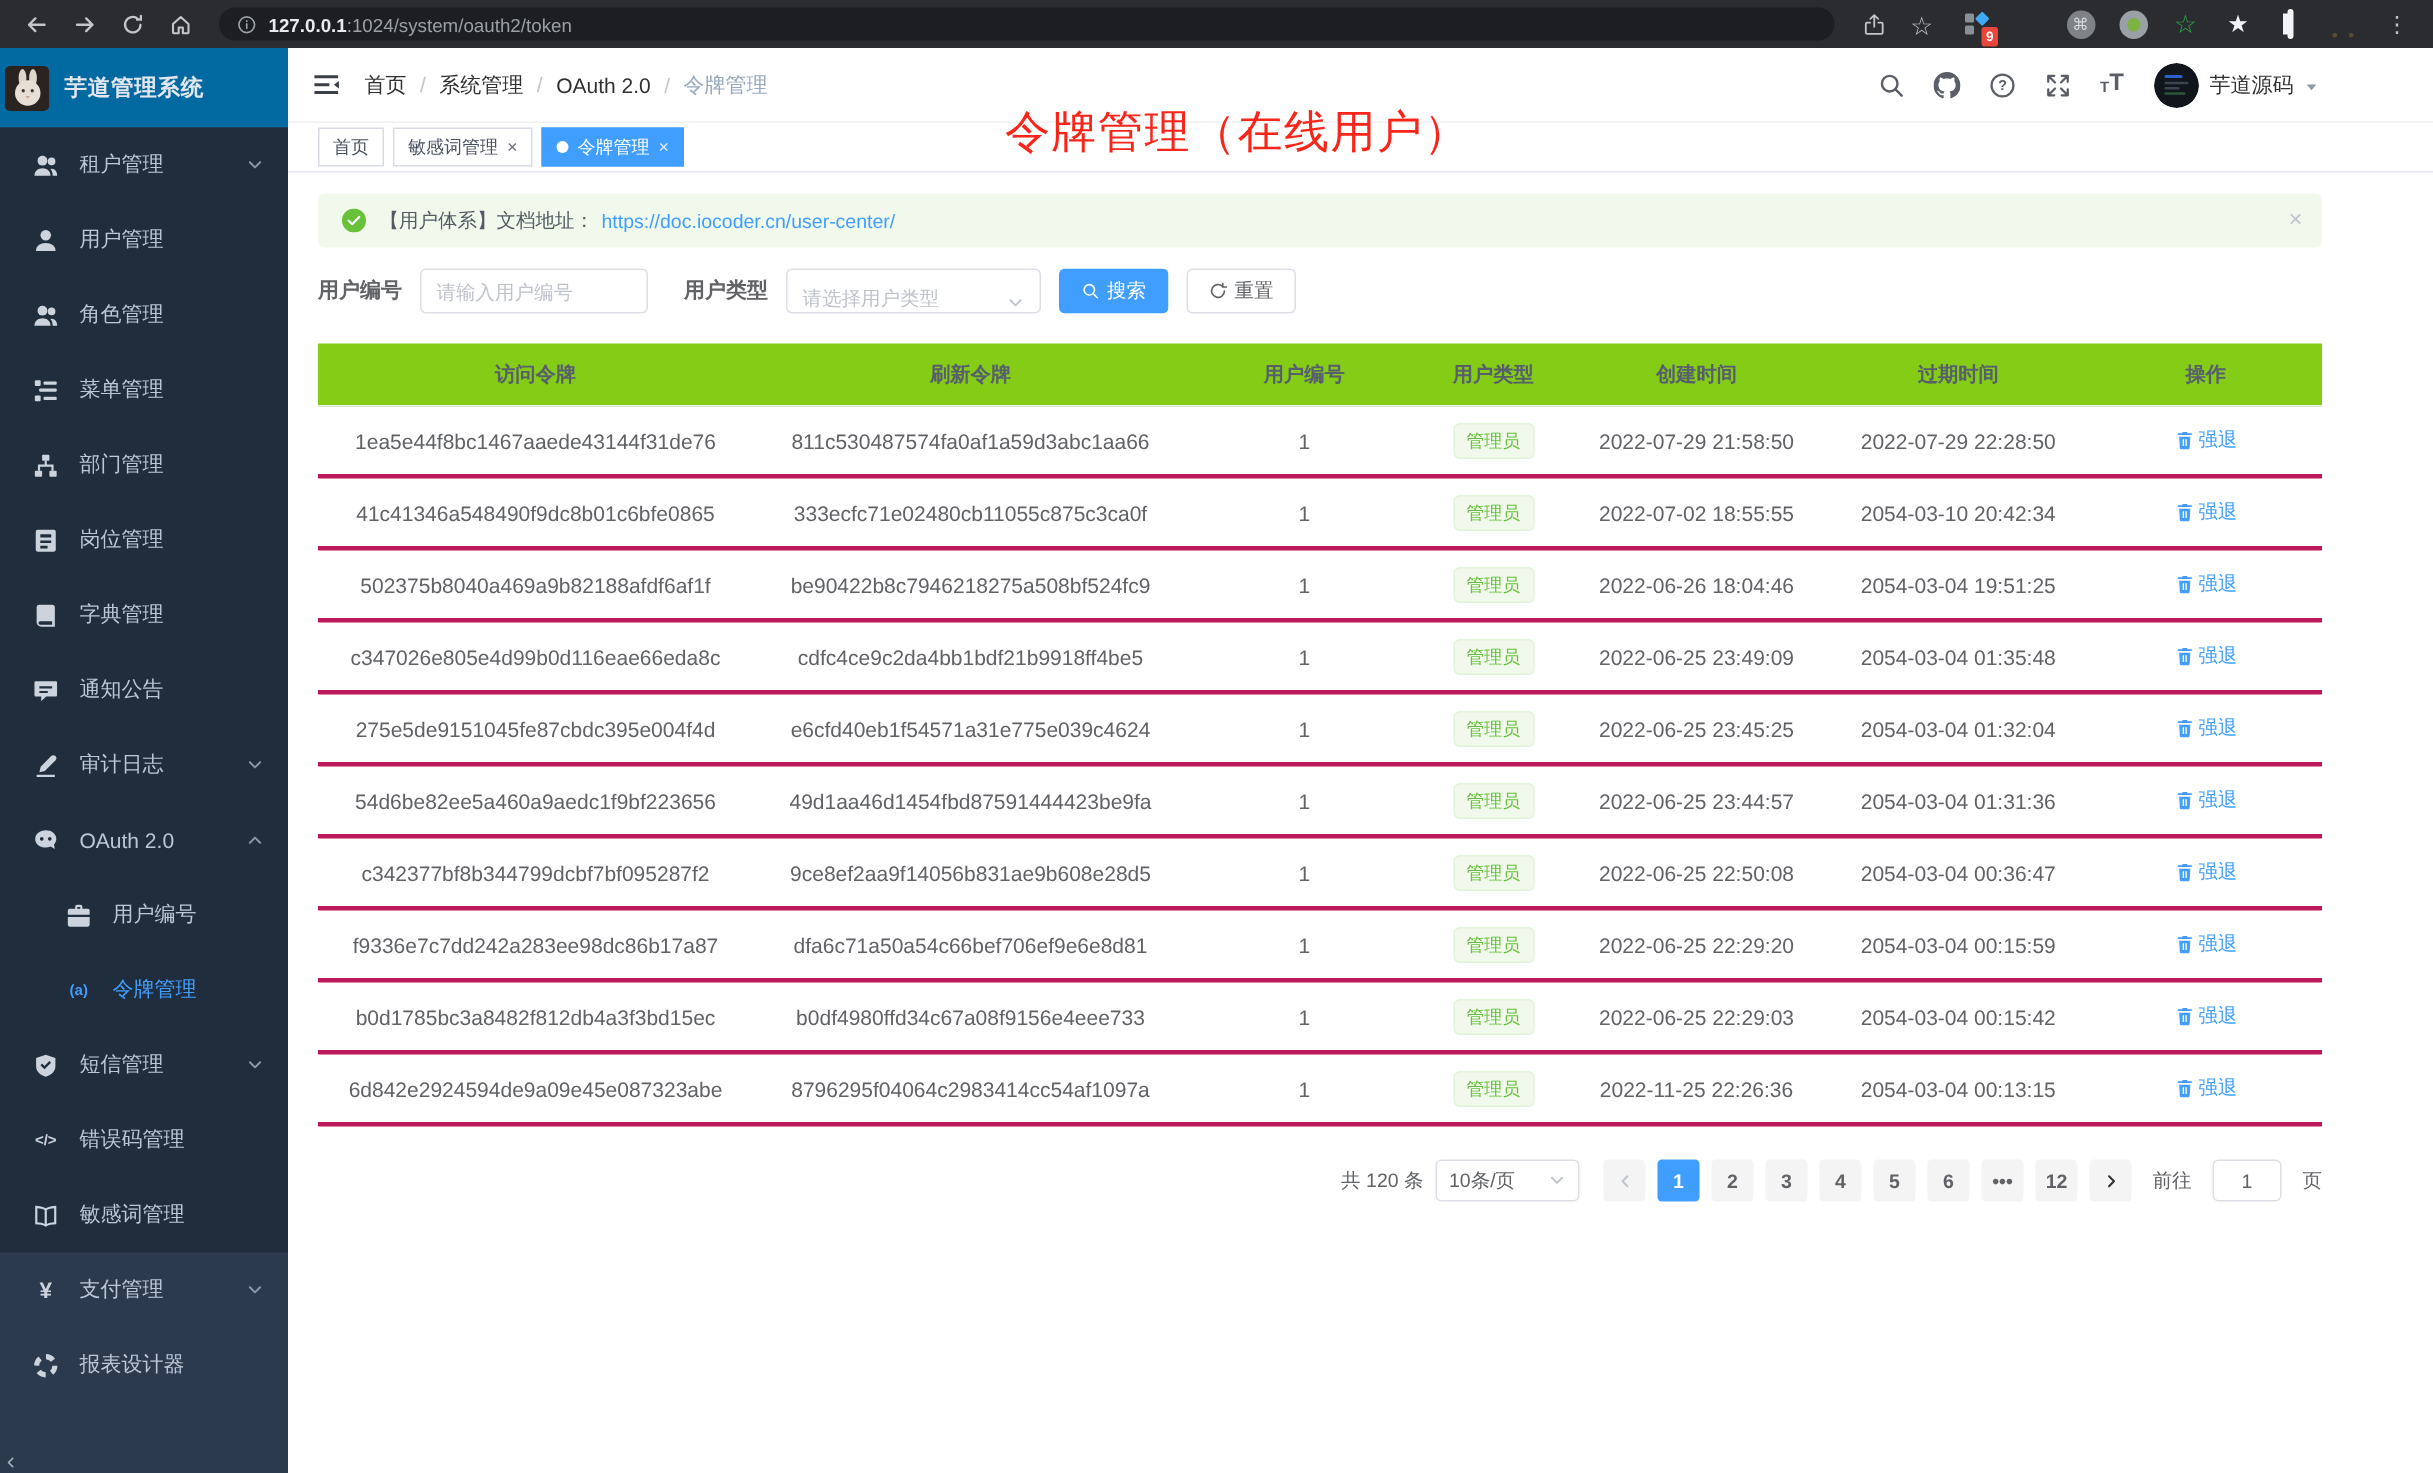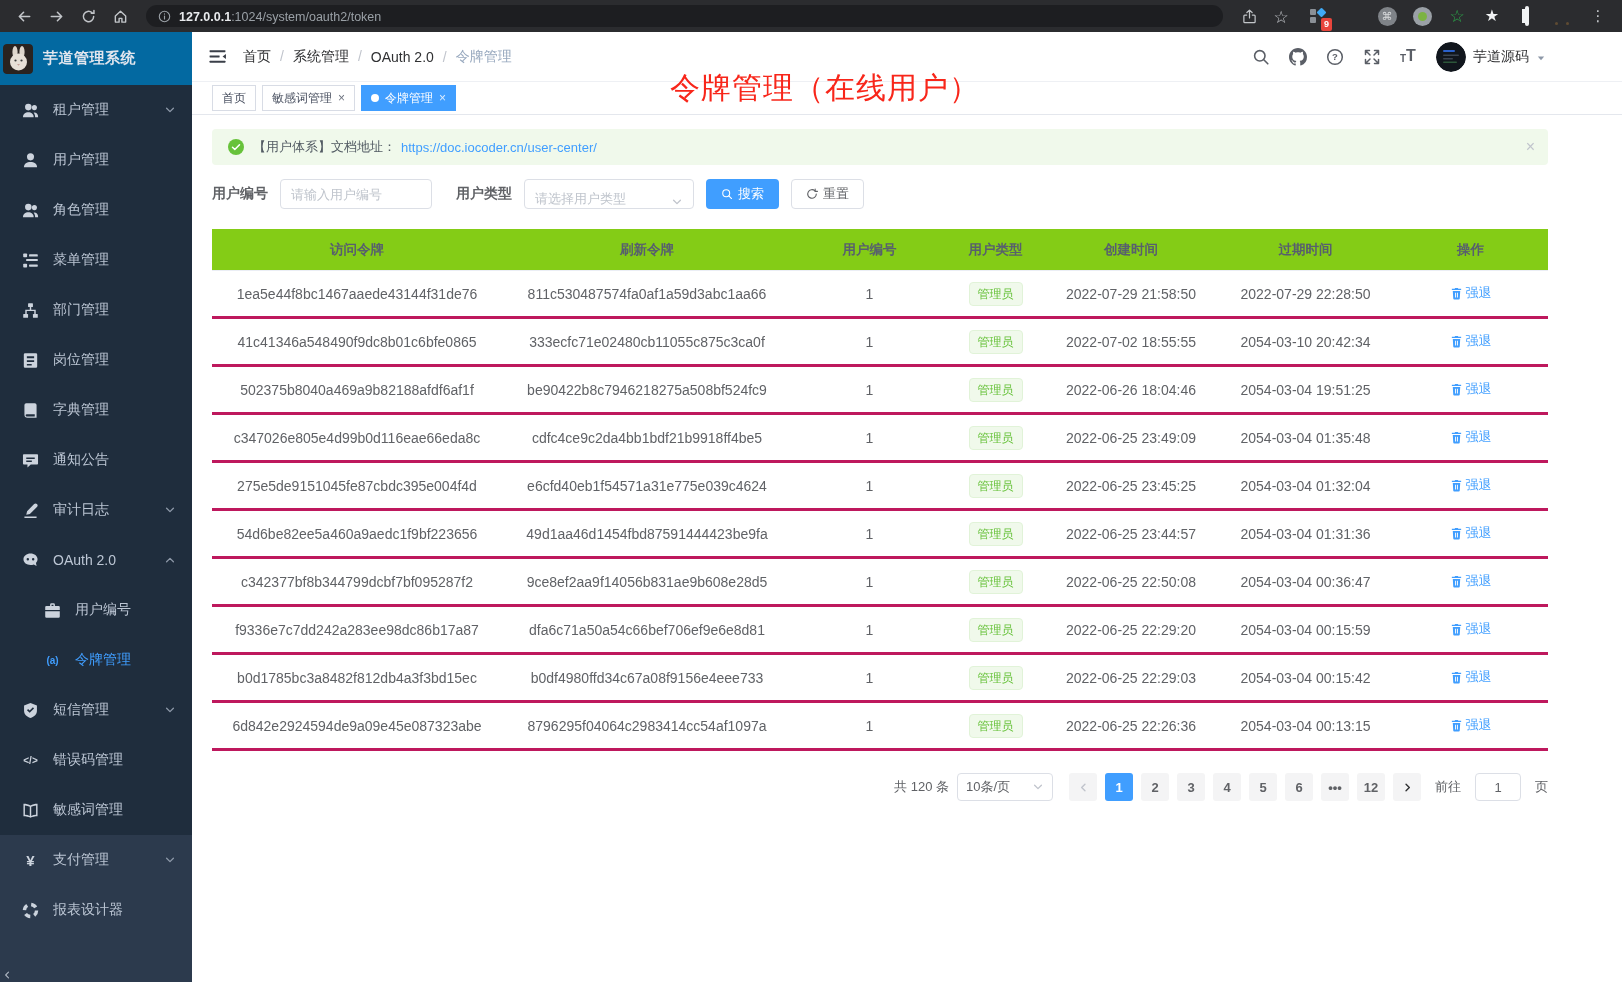--- a/index.html
+++ b/index.html
@@ -769,21 +769,21 @@
                   </span>
                   <span>强退</span>
                 </a>
               </div>
             </div>
             <div class="row-grid tr">
               <div class="td">6d842e2924594de9a09e45e087323abe</div>
               <div class="td">8796295f04064c2983414cc54af1097a</div>
               <div class="td">1</div>
               <div class="td"><span class="badge">管理员</span></div>
-              <div class="td">2022-06-25 22:26:36</div>
+              <div class="td">2022-11-25 22:26:36</div>
               <div class="td">2054-03-04 00:13:15</div>
               <div class="td">
                 <a class="action-link">
                   <span class="ic">
                     <svg viewBox="0 0 14 14" fill="currentColor">
                       <path d="M5.5 1h3l.5 1H12v1.2H2V2h3zM3 4.4h8l-.5 8.1a1 1 0 0 1-1 .9h-5a1 1 0 0 1-1-.9zm2.5 1.8v5h1v-5zm2 0v5h1v-5z"></path>
                     </svg>
                   </span>
                   <span>强退</span>
                 </a>

